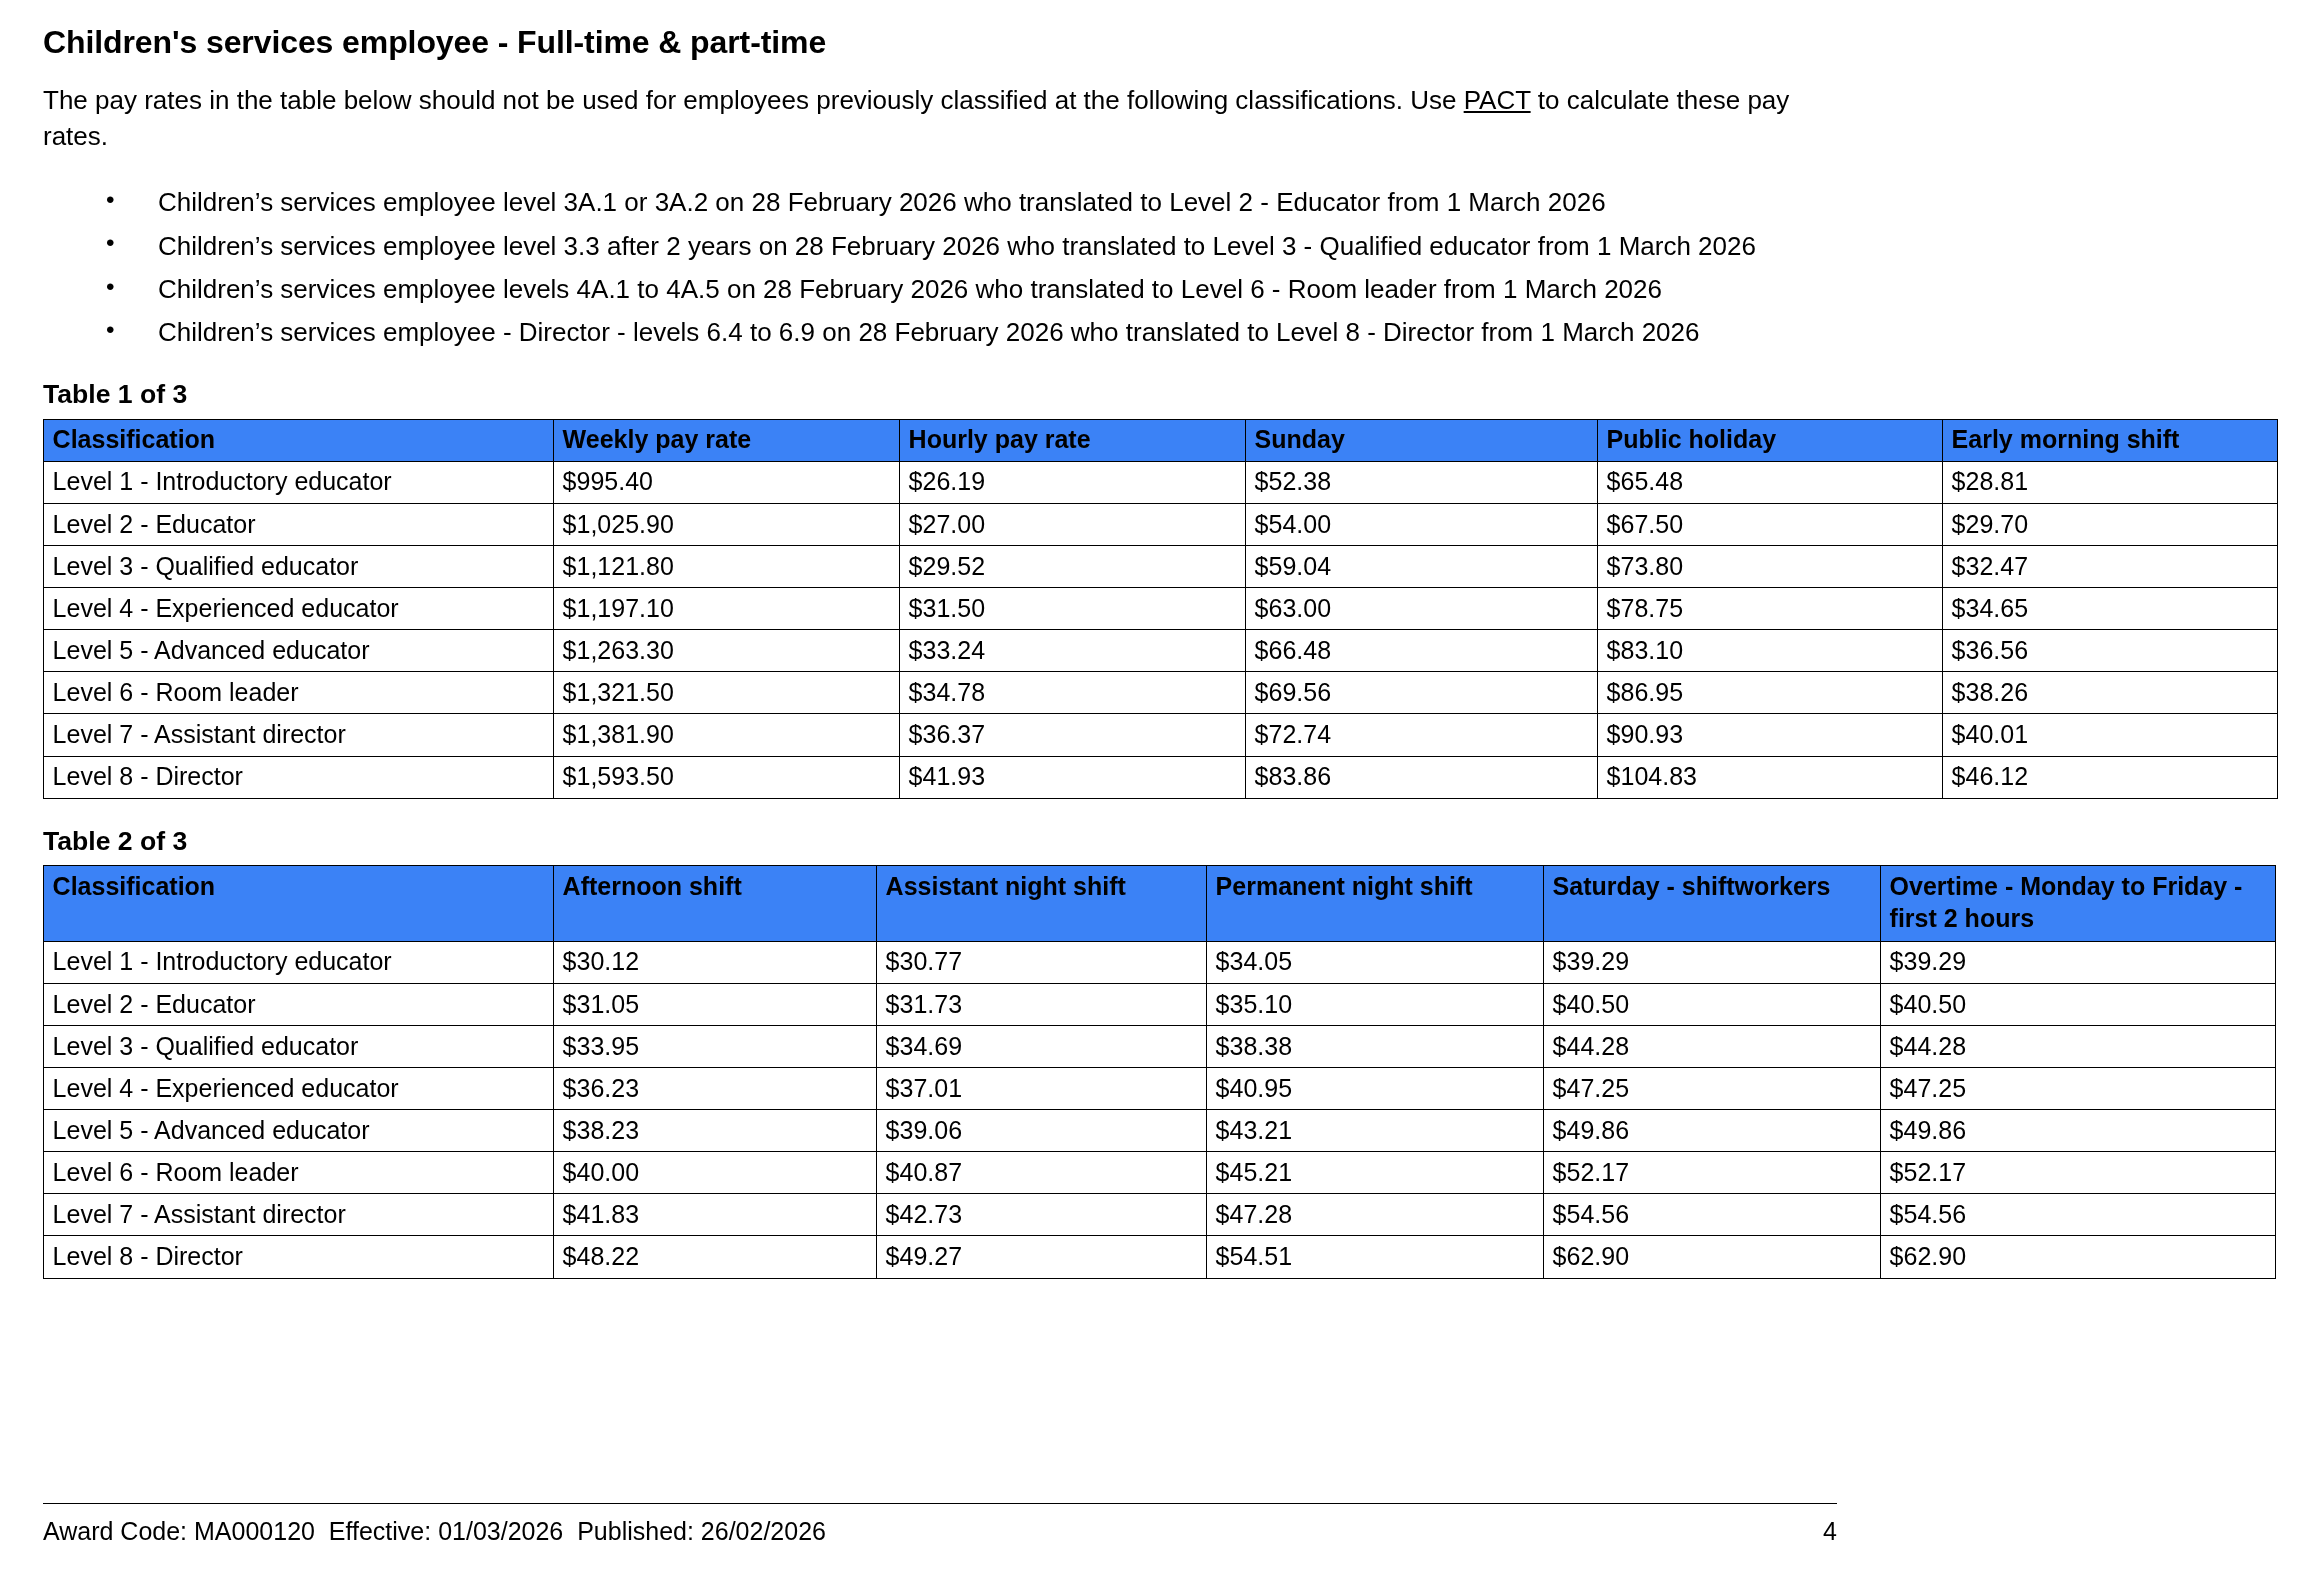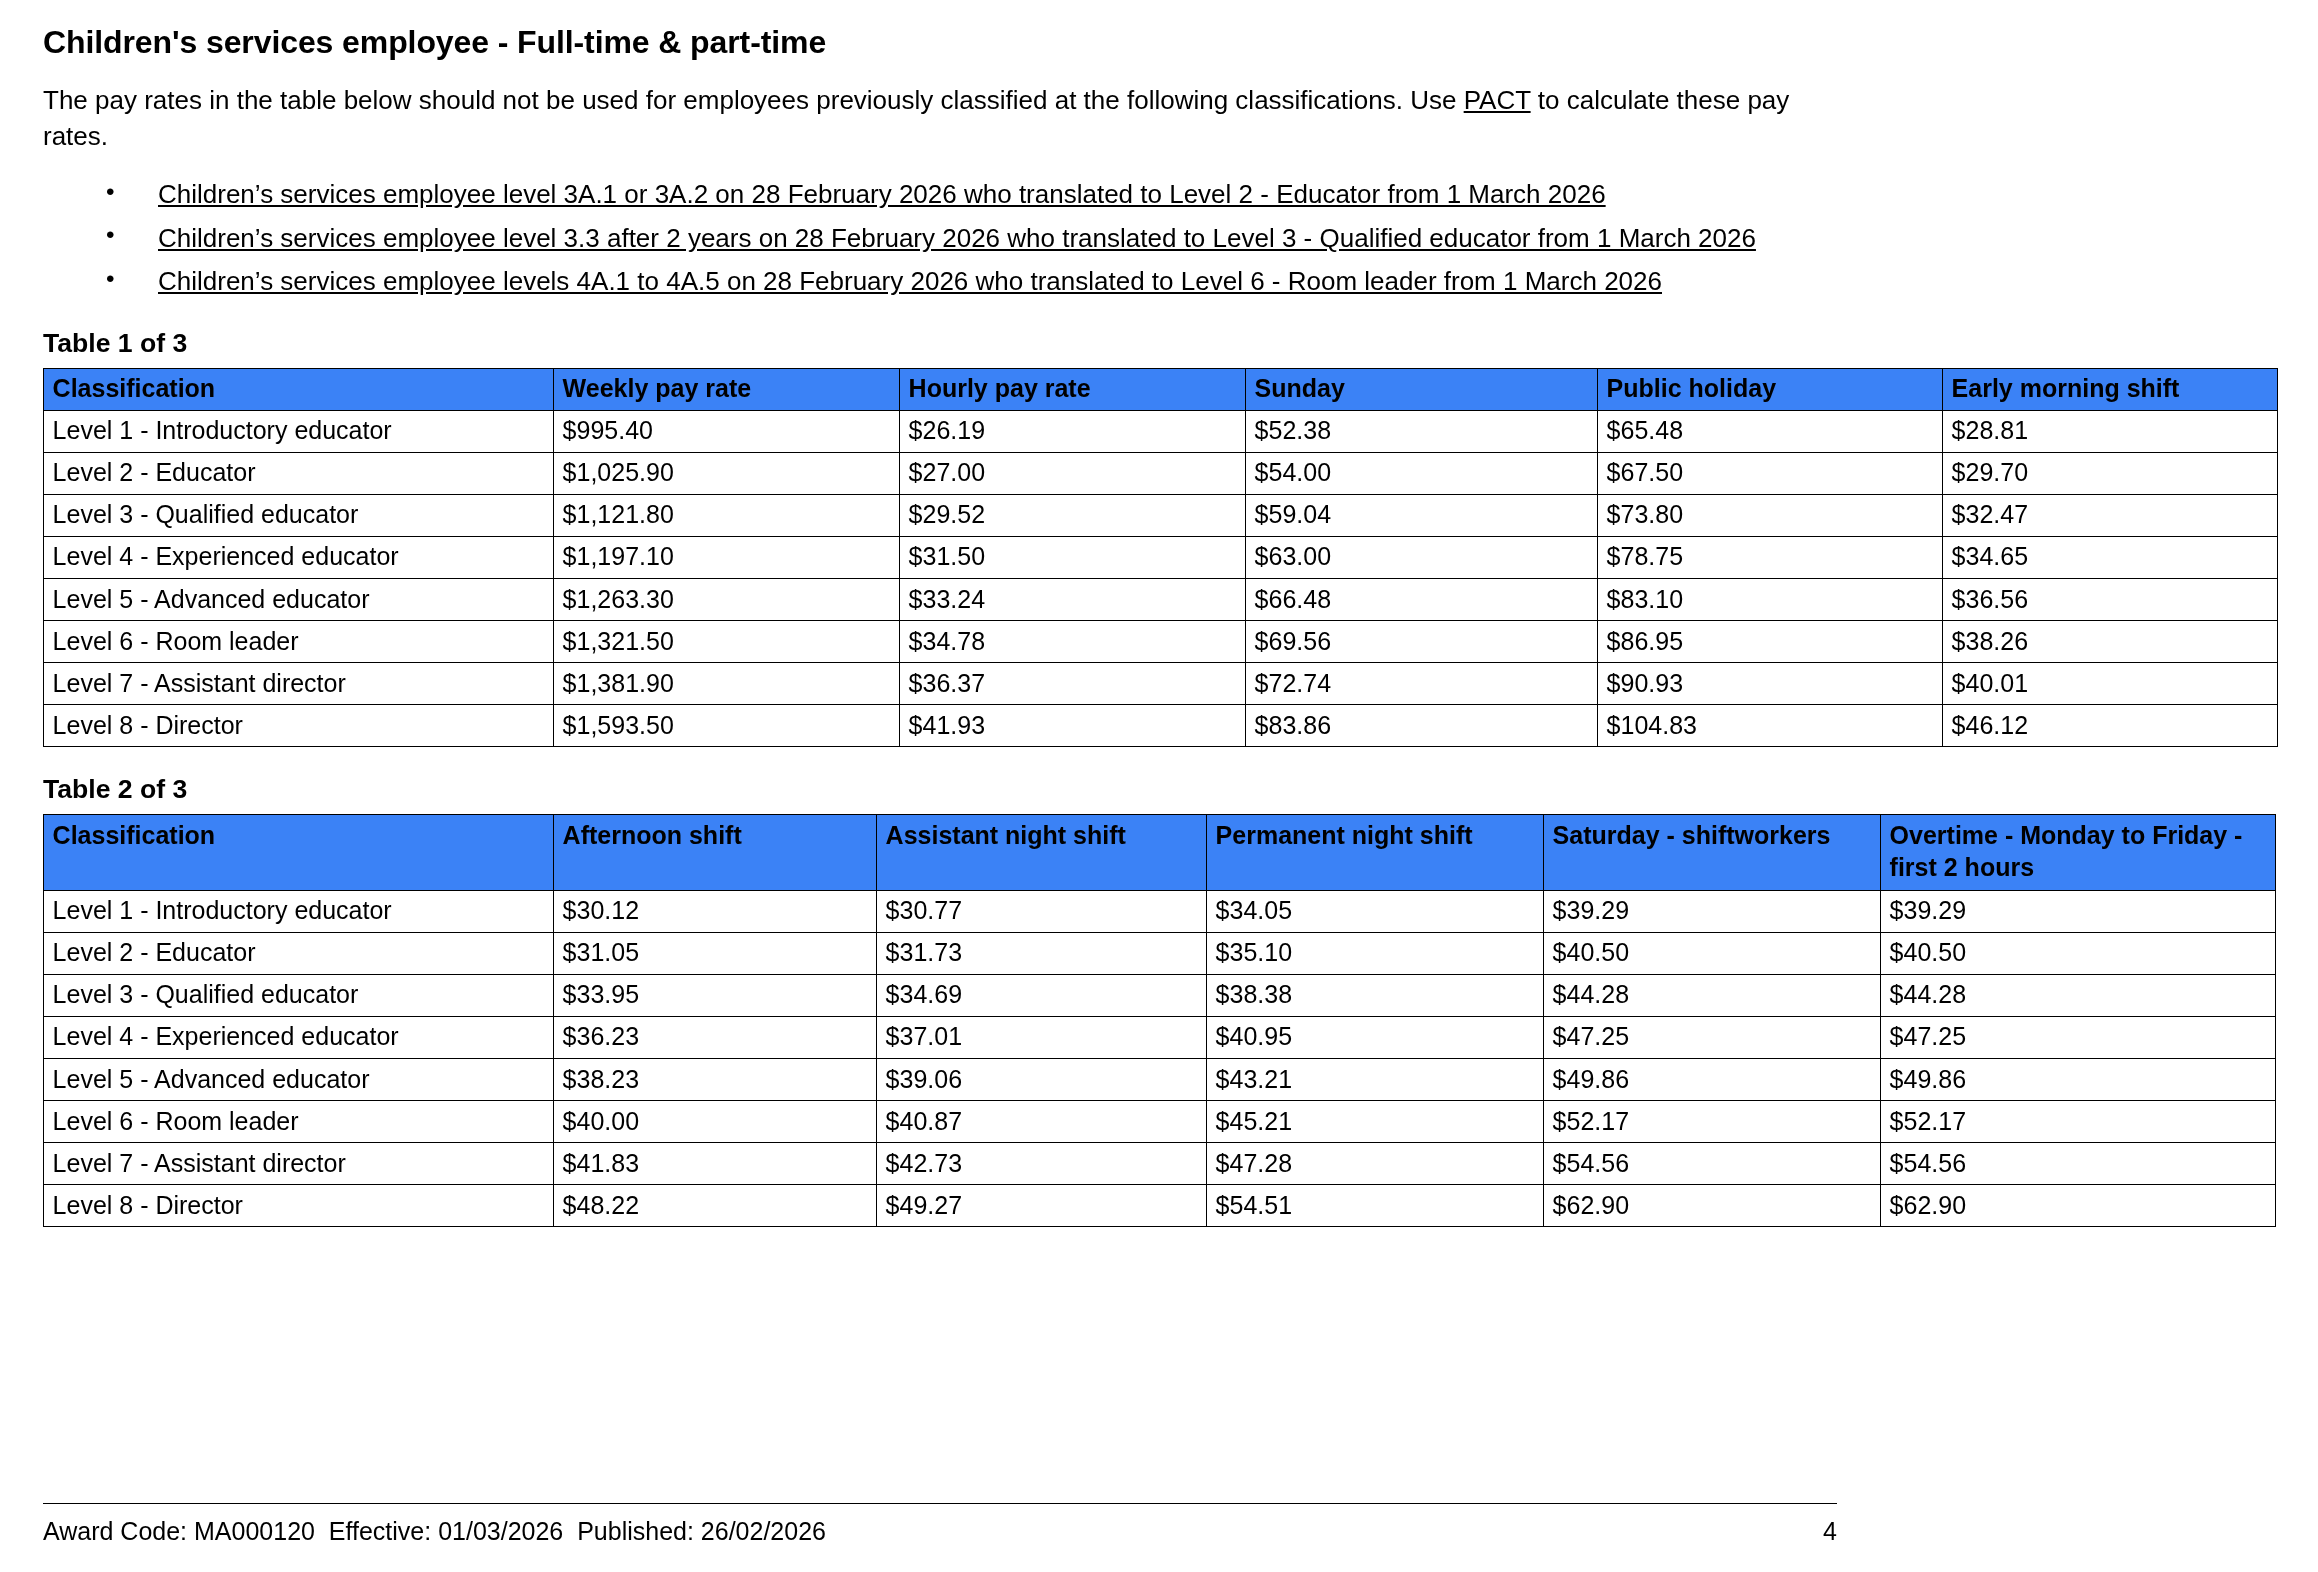--- a/index.html
+++ b/index.html
@@ -35,24 +35,23 @@
     font-size: 26px;
     line-height: 1.42;
     margin: 20px 0 0 0;
     max-width: 2218px;
   }
   p.intro .pact-link {
     text-decoration: underline;
     cursor: pointer;
   }
   ul.bullets {
-    margin: 20px 0 0 0;
+    margin: 28px 0 0 0;
     padding: 0 0 0 63px;
     list-style: none;
-    text-decoration: underline;
   }
   ul.bullets li {
     font-size: 26px;
     line-height: 1.5;
     position: relative;
     padding-left: 52px;
     margin: 0 0 4.3px 0;
   }
   ul.bullets li::before {
     content: "\2022";
@@ -125,20 +124,21 @@
 <div class="page">
 
   <h1 class="doc-title">Children's services employee - Full-time &amp; part-time</h1>
 
   <p class="intro"><span>The pay rates in the table below should not be used for employees previously classified at the following classifications. Use </span><span class="pact-link">PACT</span><span> to calculate these pay rates.</span></p>
 
   <ul class="bullets">
     <li>Children’s services employee level 3A.1 or 3A.2 on 28 February 2026 who translated to Level 2 - Educator from 1 March 2026</li>
     <li>Children’s services employee level 3.3 after 2 years on 28 February 2026 who translated to Level 3 - Qualified educator from 1 March 2026</li>
     <li>Children’s services employee levels 4A.1 to 4A.5 on 28 February 2026 who translated to Level 6 - Room leader from 1 March 2026</li>
+    <li>Children’s services employee - Director - levels 6.4 to 6.9 on 28 February 2026 who translated to Level 8 - Director from 1 March 2026</li>
   </ul>
 
   <h2 class="table-caption">Table 1 of 3</h2>
 
   <table class="pay" id="table1">
     <colgroup>
       <col class="c0">
         <col class="c1">
         <col class="c2">
         <col class="c3">

